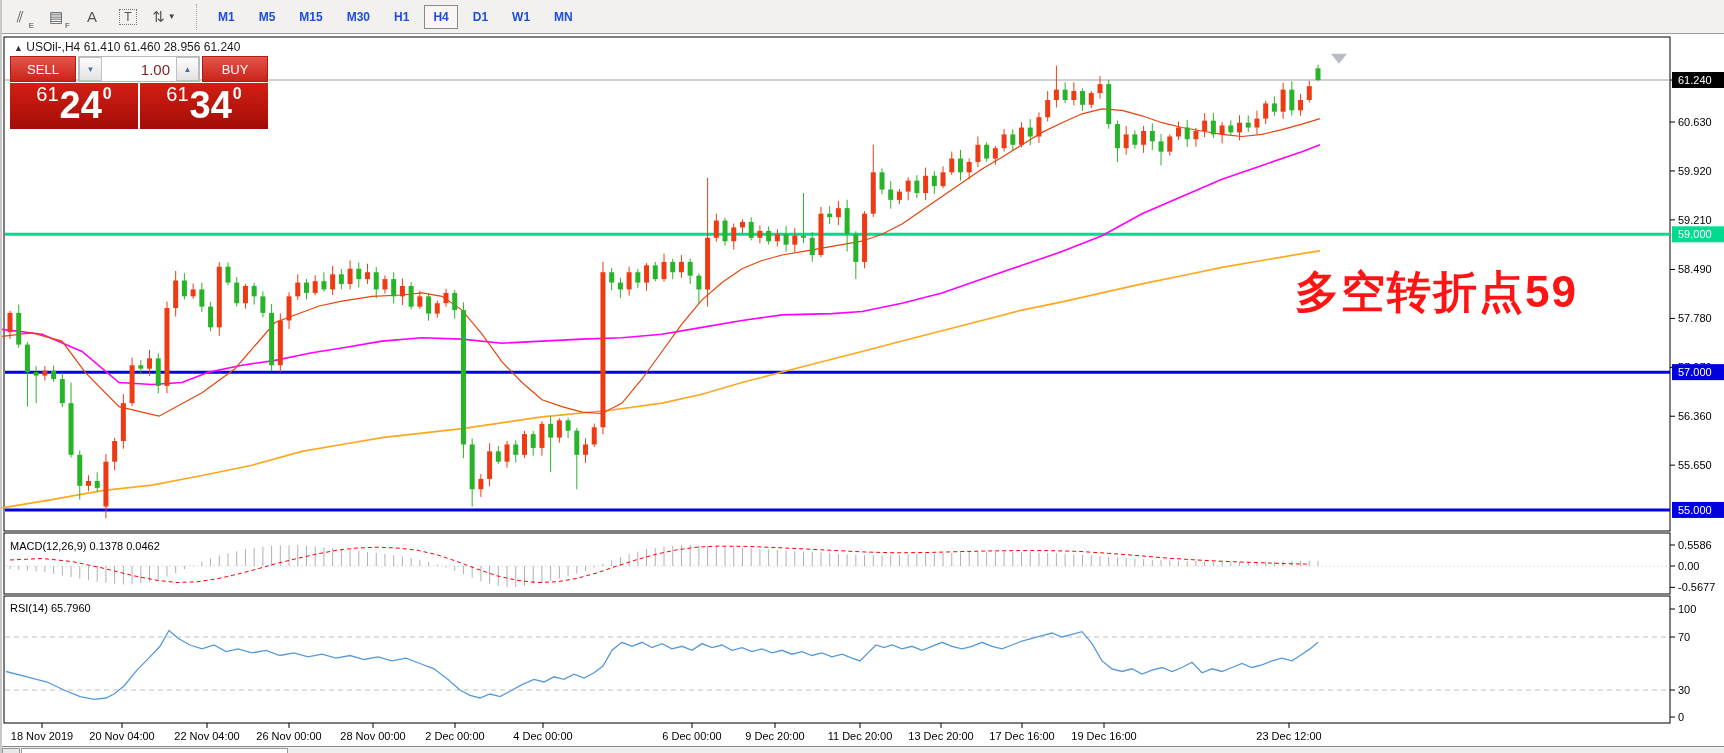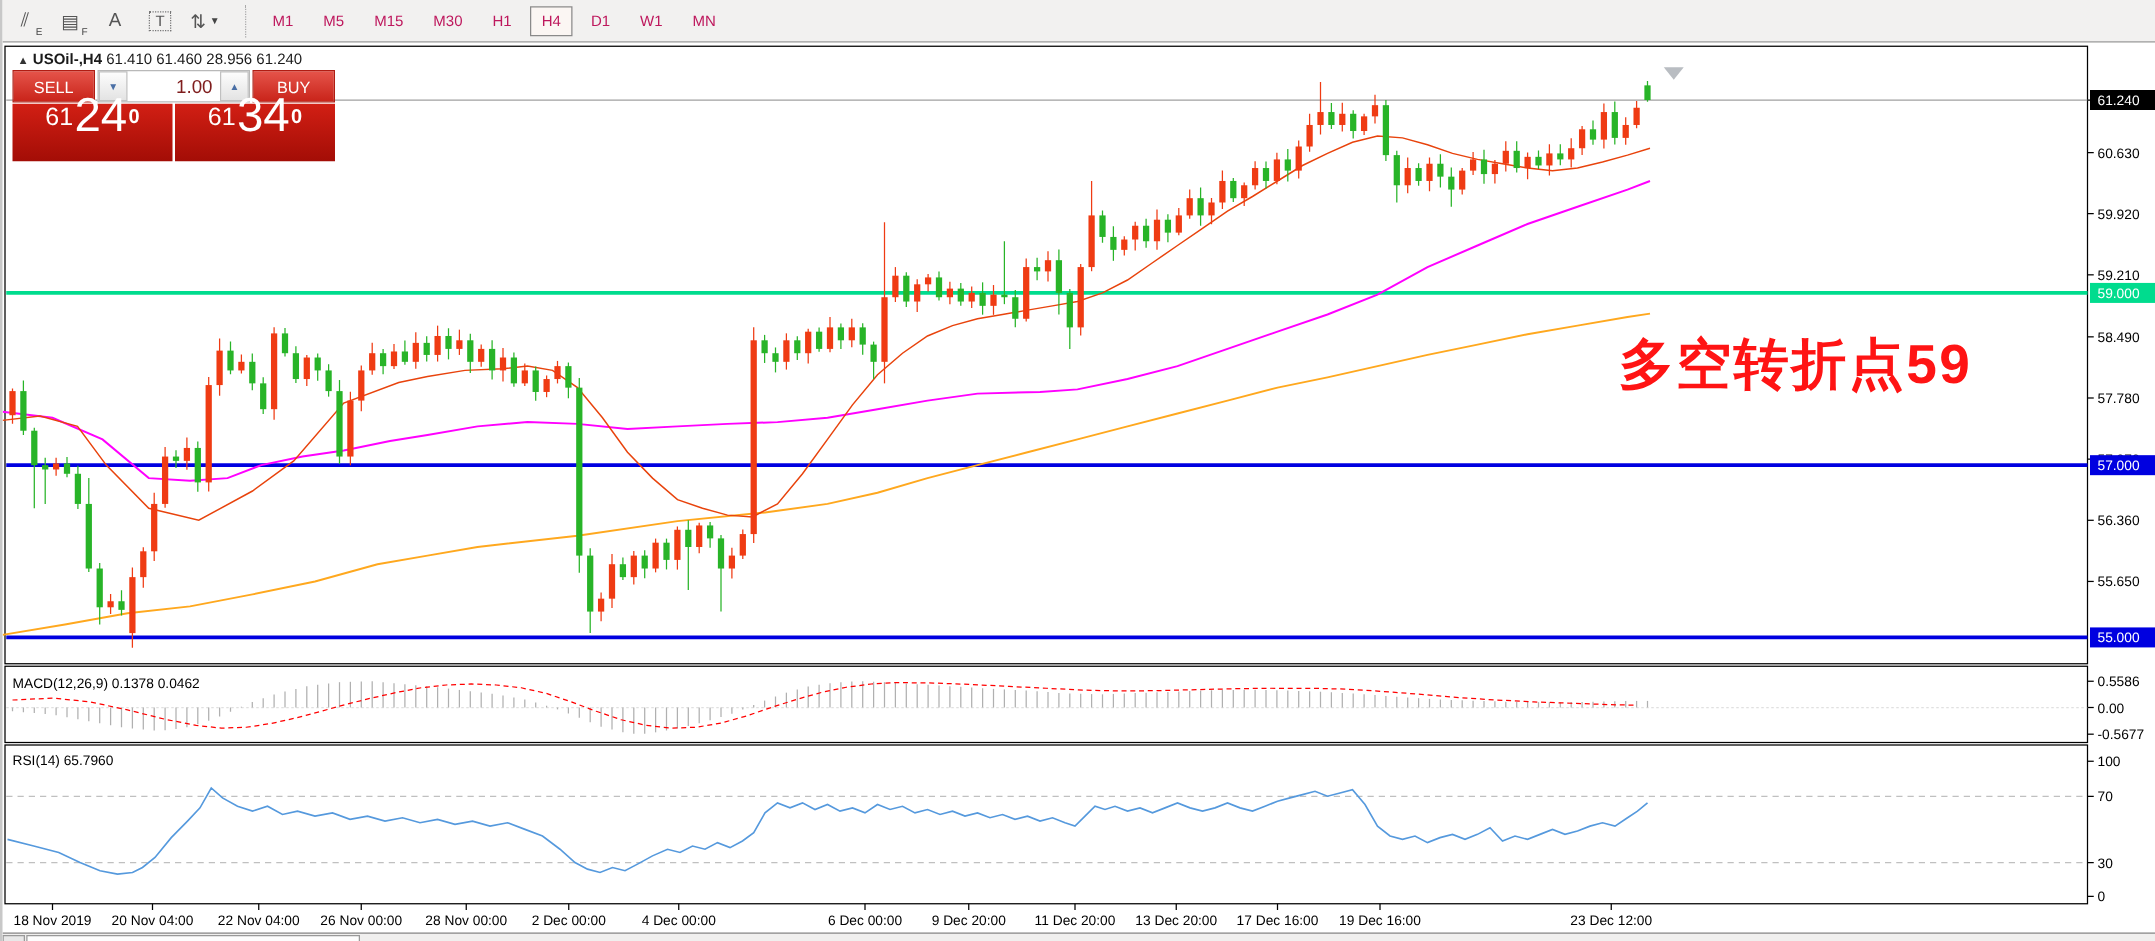--- a/index.html
+++ b/index.html
@@ -5,40 +5,40 @@
   html,body{margin:0;padding:0;background:#fff;}
   #app{position:relative;width:1724px;height:753px;overflow:hidden;background:#fff;
        font-family:"Liberation Sans",sans-serif;border-left:2px solid #c8c8c8;}
   
   #toolbar{position:absolute;left:0;top:0;width:1724px;height:33px;background:#f2f1f0;
            border-bottom:1px solid #9c9c9c;display:flex;align-items:center;}
   .tb-icon{width:30px;height:24px;margin:0 3px;display:flex;align-items:center;justify-content:center;
            color:#555;font-size:15px;position:relative;}
   .tb-icon .sub{position:absolute;right:1px;bottom:-1px;font-size:8px;color:#444;}
   .tb-sep{width:1px;height:26px;margin:0 8px 0 14px;border-left:1px dotted #aaa;}
-  .tf-btn{padding:4px 8px;margin:0 3px;font-size:12px;color:#be185d;border:1px solid transparent;}
+  .tf-btn{padding:4px 8px;margin:0 3px;font-size:12px;color:#1d4ed8;border:1px solid transparent;font-weight:bold;}
   .tf-btn.active{border:1px solid #8a8a8a;background:#fbf6f3;text-align:center;}
   
   #chart-title{position:absolute;left:12px;top:40px;font-size:12px;color:#1a1a1a;z-index:5;}
-  #chart-title b{font-weight:bold;}
+  #chart-title b{font-weight:normal;}
   
   #trade{position:absolute;left:8px;top:56px;width:258px;z-index:6;}
   #trade .row1{display:flex;height:26px;}
   .tab-btn{width:64px;background:linear-gradient(#e5544a,#c9241a);color:#fff;font-size:13px;
            display:flex;align-items:center;justify-content:center;border:1px solid #b01c12;text-align:center;}
   #vol-box{flex:1;display:flex;border:1px solid #b9b9b9;background:#fff;margin:0 2px;}
   .spin{width:21px;background:linear-gradient(#fdfdfd,#e3e3e3);border:1px solid #c0c0c0;color:#4a6fa5;
         font-size:8px;display:flex;align-items:center;justify-content:center;}
   #vol-val{flex:1;font-size:15px;color:#7f1d1d;display:flex;align-items:center;justify-content:flex-end;padding-right:6px;}
   #trade .row2{display:flex;height:46px;margin-top:1px;}
   .px-panel{flex:1;background:linear-gradient(#d21f14,#a30d06);color:#fff;display:flex;align-items:flex-end;
             justify-content:center;padding-bottom:3px;}
   .px-panel:first-child{margin-right:2px;}
   .px-small{font-size:20px;margin-bottom:20px;}
-  .px-big{font-size:38px;line-height:34px;font-weight:normal;margin:16px 1px;}
+  .px-big{font-size:38px;line-height:34px;font-weight:bold;margin:4px 1px;}
   .px-sup{font-size:16px;font-weight:bold;align-self:flex-start;margin-top:2px;}
   
   #bottom-strip{position:absolute;left:0;top:746px;width:1724px;height:7px;background:#f0efee;border-top:1px solid #888;}
   #bottom-strip .tab1{position:absolute;left:0;top:1px;width:16px;height:6px;border:1px solid #999;background:#e8e8e8;}
   #bottom-strip .tab2{position:absolute;left:19px;top:1px;width:265px;height:6px;border:1px solid #999;background:#fdfdfd;}
   svg text{font-family:"Liberation Sans",sans-serif;}
 </style>
 </head>
 <body>
 

